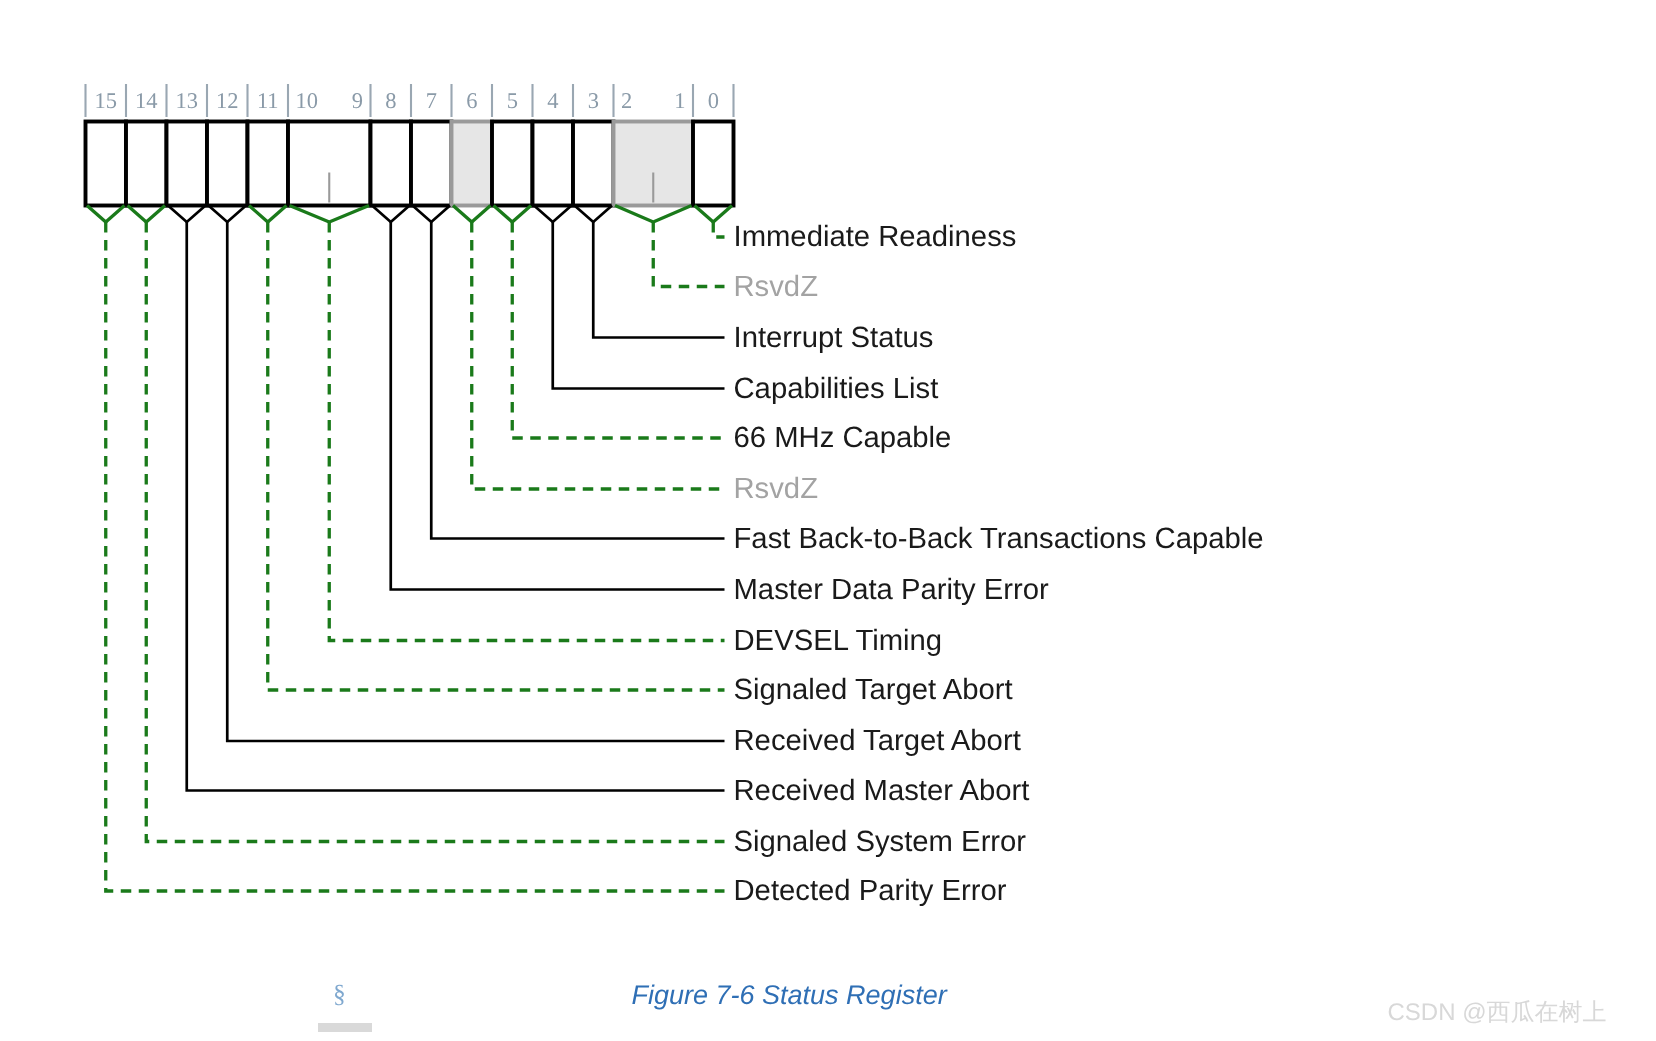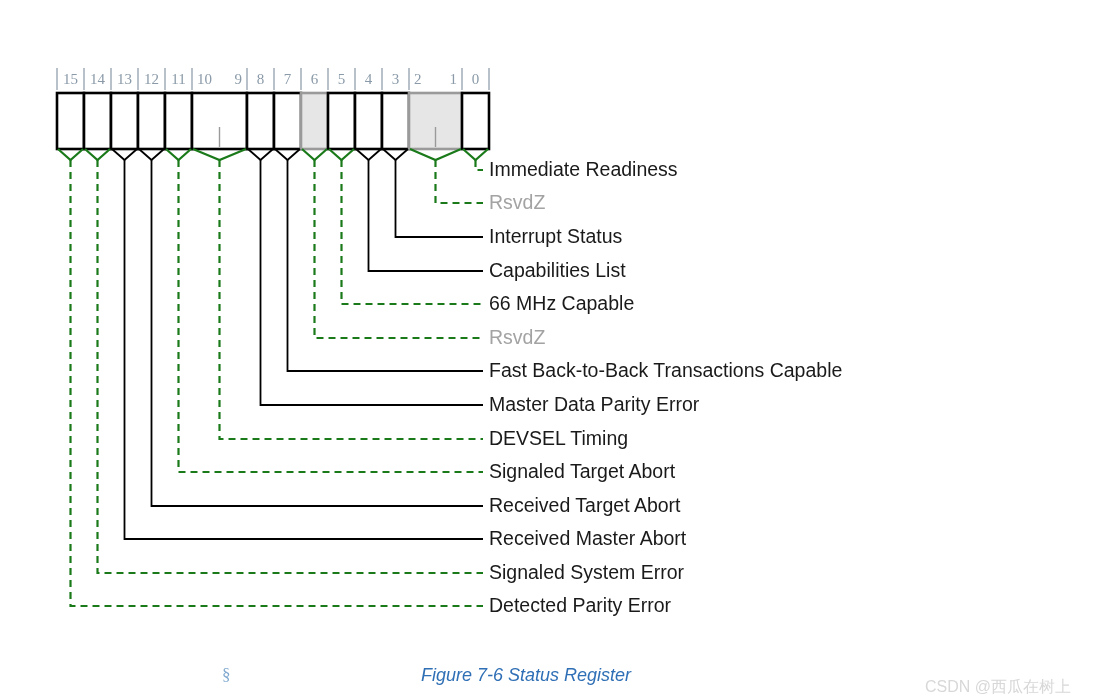--- a/index.html
+++ b/index.html
@@ -10,21 +10,21 @@
   body {
     width: 1104px;
     height: 694px;
     position: relative;
     font-family: "Liberation Sans", sans-serif;
     overflow: hidden;
   }
   #figure-root {
     position: absolute;
     left: 0;
-    top: 12px;
+    top: 0;
     width: 1104px;
     height: 593px;
   }
   svg.diagram {
     position: absolute;
     left: 0;
     top: 0;
     width: 1104px;
     height: 694px;
     display: block;

